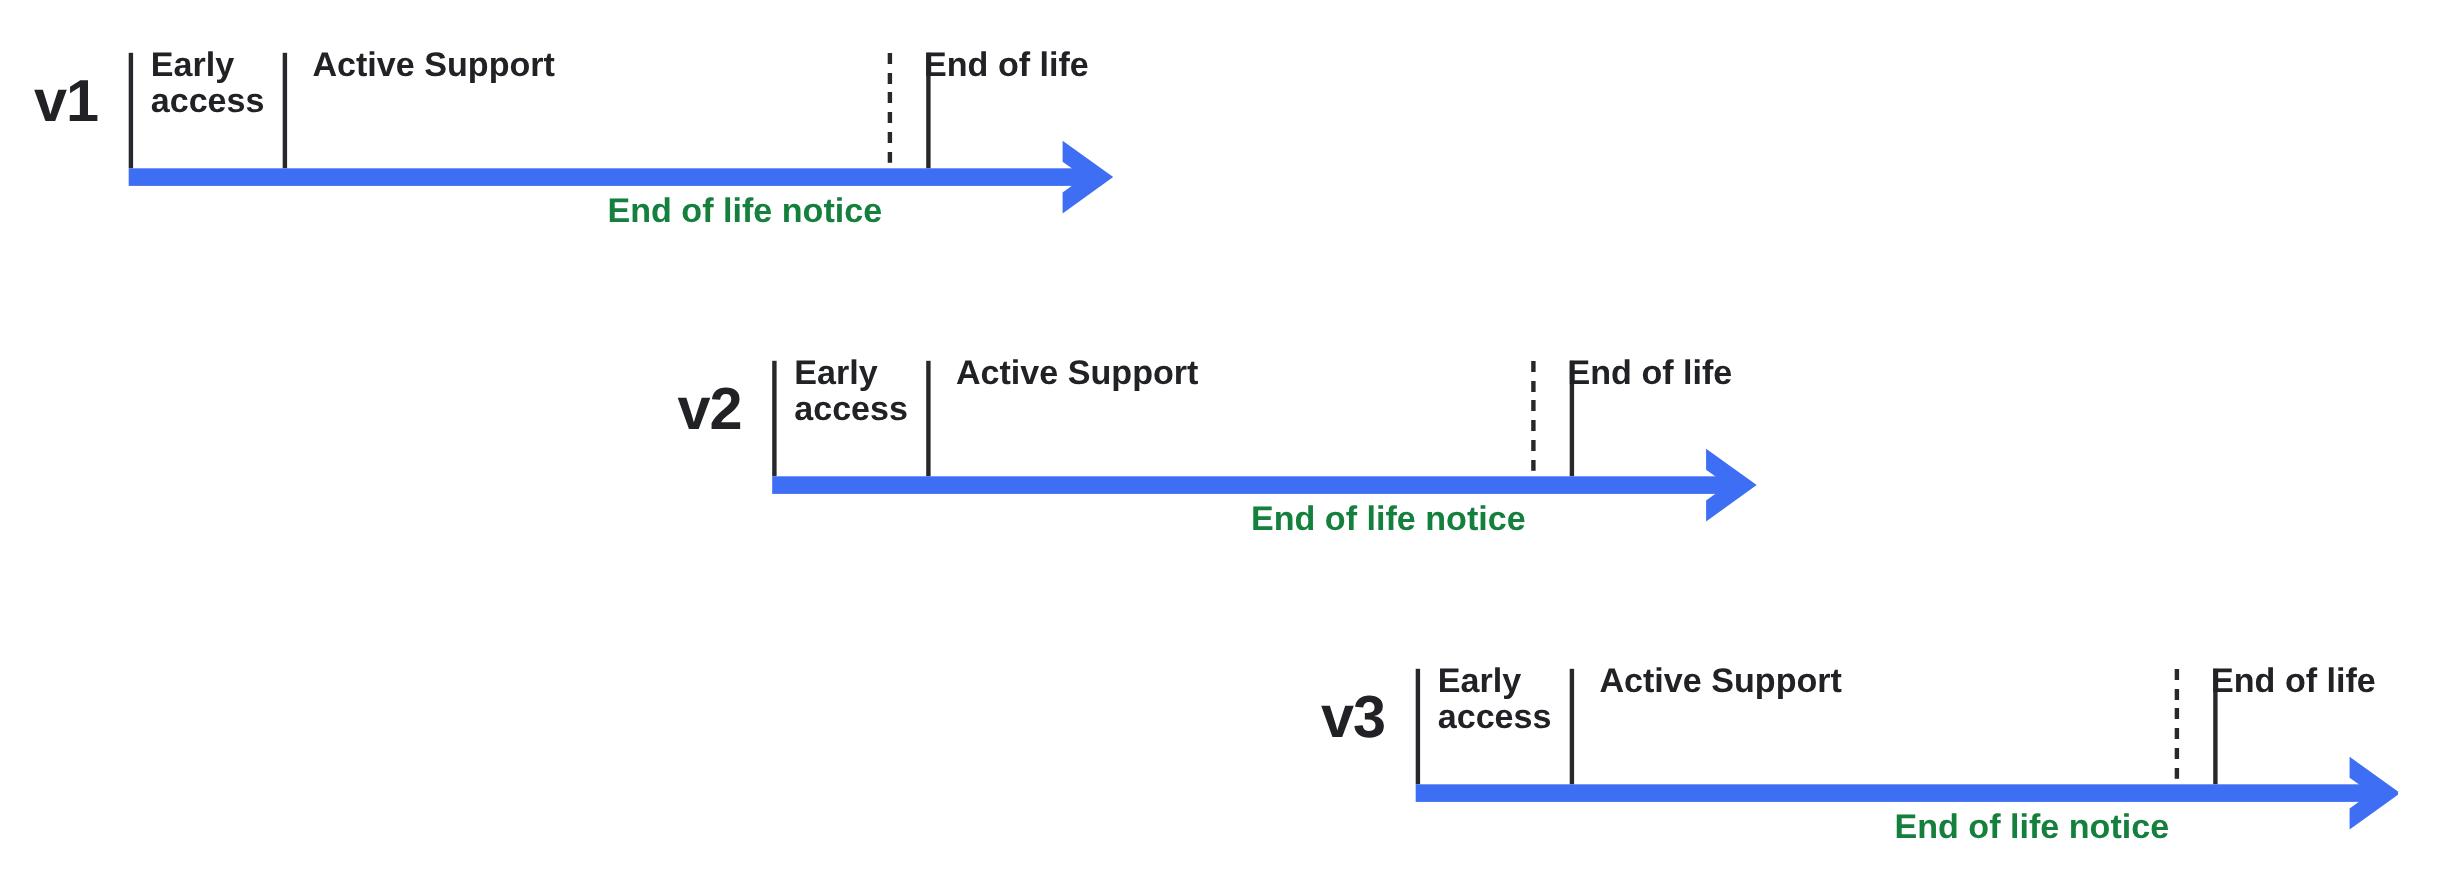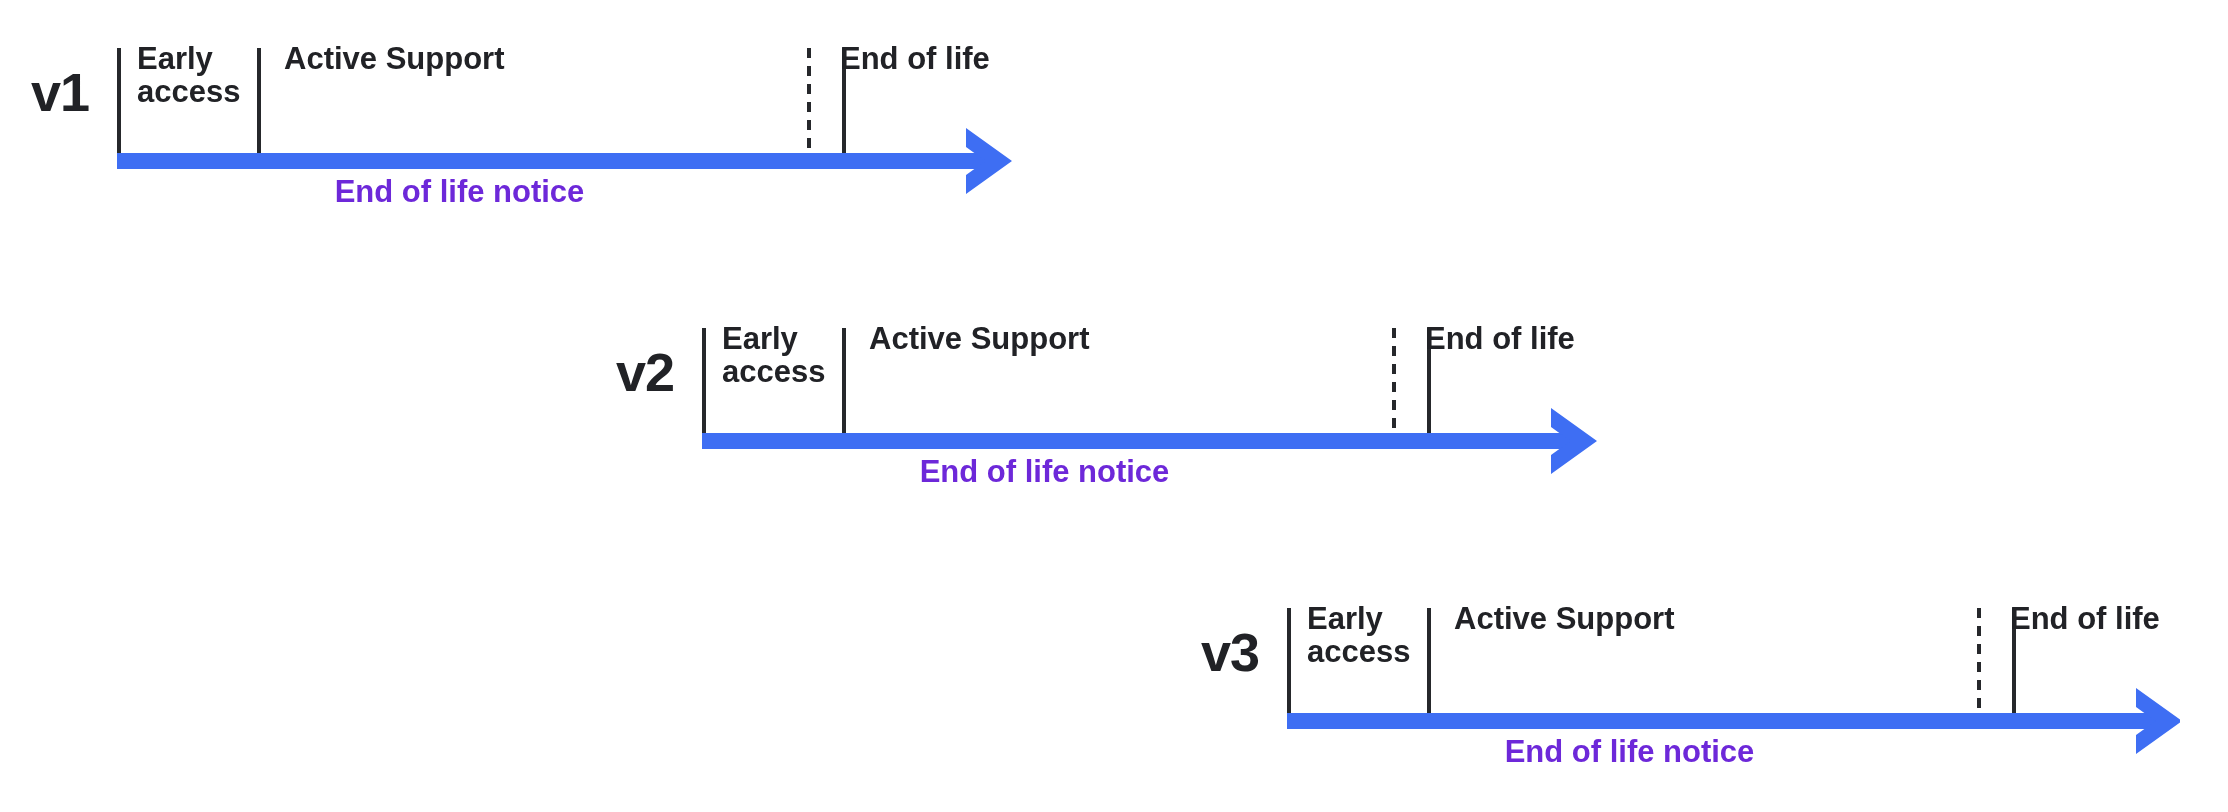--- a/index.html
+++ b/index.html
@@ -73,25 +73,25 @@
   }
   .label-early { left: 20px; width: 108px; }
   .label-active { left: 167px; white-space: nowrap; }
   .label-eol { left: 723px; white-space: nowrap; }
 
   .label-eol-notice {
     position: absolute;
     left: 0;
     top: 126px;
     width: 685px;
-    text-align: center;
+    text-align: right;
     font-size: 31px;
     font-weight: 700;
     line-height: 35px;
-    color: #6d28d9;
+    color: #15803d;
     white-space: nowrap;
   }
 
   .bar {
     position: absolute;
     left: 0;
     top: 105px;
     width: 870px;
     height: 16px;
     background: #3e6ef3;

